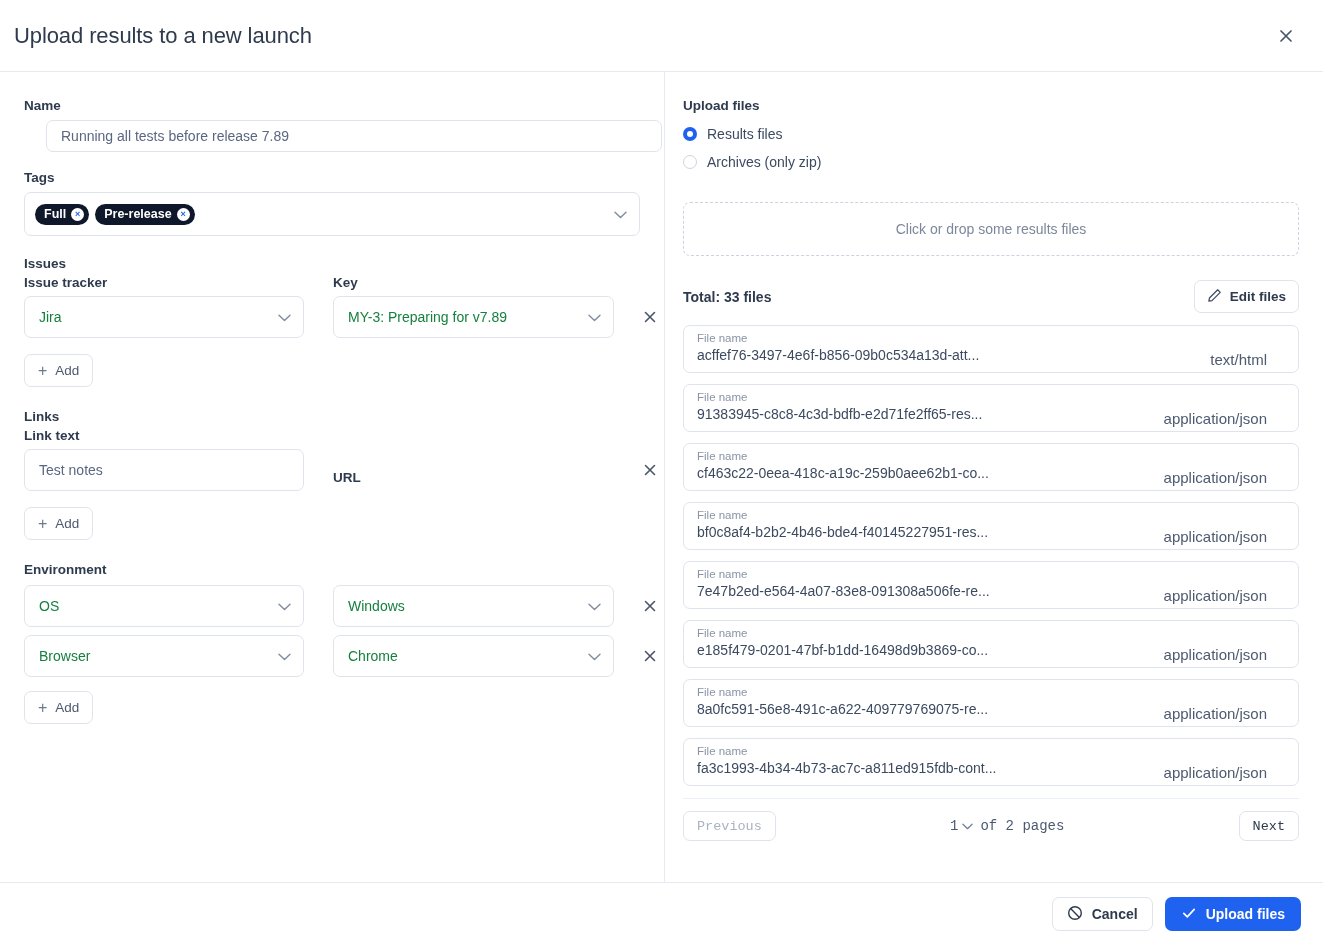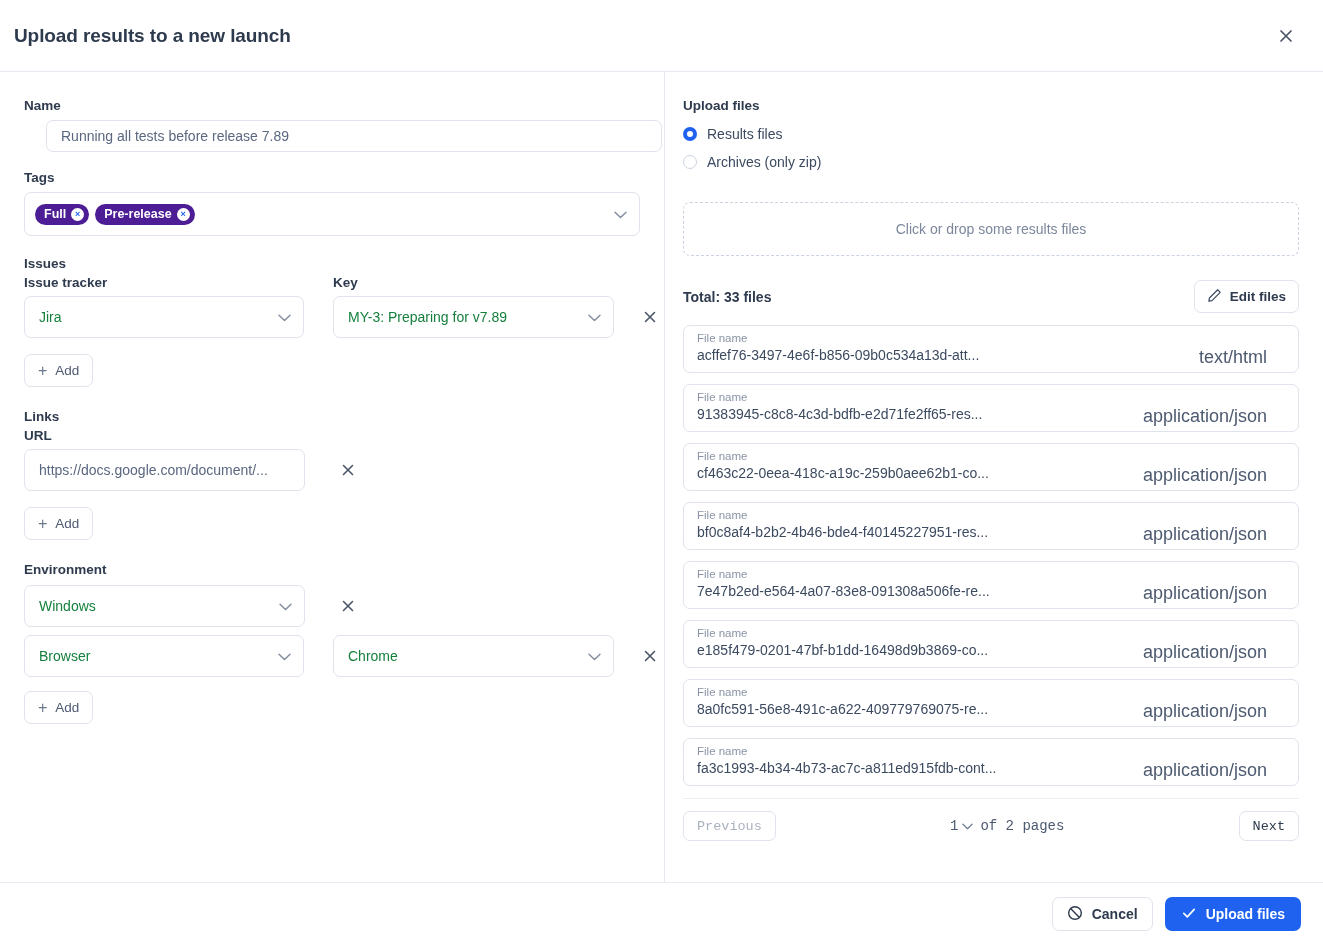--- a/index.html
+++ b/index.html
@@ -20,22 +20,22 @@
   
   .modal-header {
     height: 72px;
     display: flex;
     align-items: center;
     justify-content: space-between;
     padding: 0 22px 0 14px;
     border-bottom: 1px solid #e6eaf0;
   }
   .modal-title {
-    font-size: 19px;
-    font-weight: bold;
+    font-size: 22px;
+    font-weight: normal;
     color: #2e3a4d;
     letter-spacing: -0.1px;
   }
   .close-btn {
     width: 30px; height: 30px;
     display: flex; align-items: center; justify-content: center;
     cursor: pointer;
     background: none; border: none; padding: 0;
   }
   .close-btn svg { display: block; }
@@ -128,21 +128,21 @@
     border-radius: 7px;
     min-height: 44px;
     display: flex;
     align-items: center;
     justify-content: space-between;
     padding: 0 12px 0 10px;
     background: #fff;
   }
   .chips { display: flex; gap: 6px; align-items: center; }
   .chip {
-    background: #4c1d95;
+    background: #0f172a;
     color: #fff;
     border-radius: 11px;
     height: 21px;
     display: inline-flex;
     align-items: center;
     gap: 5px;
     padding: 0 5px 0 9px;
     font-size: 12.5px;
     font-weight: bold;
     white-space: nowrap;
@@ -289,21 +289,21 @@
   }
   .file-name {
     font-size: 14px;
     color: #3c4a60;
     line-height: 19px;
     white-space: nowrap;
     overflow: hidden;
     text-overflow: ellipsis;
   }
   .file-type {
-    font-size: 18px;
+    font-size: 15px;
     color: #4d5a70;
     align-self: flex-end;
     padding-bottom: 4px;
     white-space: nowrap;
   }
 
   .pager {
     margin-top: 12px;
     border-top: 1px solid #eceff4;
     padding-top: 12px;
@@ -463,45 +463,58 @@
         <span class="add-plus">+</span>
         <span>Add</span>
       </button>
     </div>
 
     <div class="spacer-22"></div>
 
     <div class="links-block">
       <span class="section-label">Links</span>
       <div class="row2">
+        <div class="col-a">
+          <span class="sub-label">Link text</span>
+          <div class="input-box">
+            <span class="input-value">Test notes</span>
+          </div>
+        </div>
         <div class="col-b">
           <span class="sub-label">URL</span>
-          <div class="input-box">
-            <span class="input-value">https://docs.google.com/document/...</span>
-          </div>
         </div>
         <button class="remove-x" aria-label="remove link">
           <svg width="14" height="14" viewBox="0 0 14 14" fill="none">
             <path d="M2.5 2.5 L11.5 11.5 M11.5 2.5 L2.5 11.5" stroke="#4a5568" stroke-width="1.6" stroke-linecap="round"></path>
           </svg>
         </button>
       </div>
       <div style="height:16px"></div>
       <button class="add-btn">
         <span class="add-plus">+</span>
         <span>Add</span>
       </button>
     </div>
 
     <div class="spacer-22"></div>
 
     <div class="env-block">
       <span class="section-label">Environment</span>
       <div style="height:4px"></div>
       <div class="row2" style="margin-bottom:8px;align-items:center;">
+        <div class="col-a">
+          <div class="select-box">
+            <span>OS</span>
+            <span class="chev">
+              <svg width="13" height="8" viewBox="0 0 13 8" fill="none">
+                  <path d="M1 1.2 L6.5 6.6 L12 1.2" stroke="#6b788e" stroke-width="1.4" stroke-linecap="round" stroke-linejoin="round"></path>
+                </svg>
+            </span>
+          </div>
+        </div>
         <div class="col-b">
           <div class="select-box">
             <span>Windows</span>
             <span class="chev">
               <svg width="13" height="8" viewBox="0 0 13 8" fill="none">
                   <path d="M1 1.2 L6.5 6.6 L12 1.2" stroke="#6b788e" stroke-width="1.4" stroke-linecap="round" stroke-linejoin="round"></path>
                 </svg>
             </span>
           </div>
         </div>

